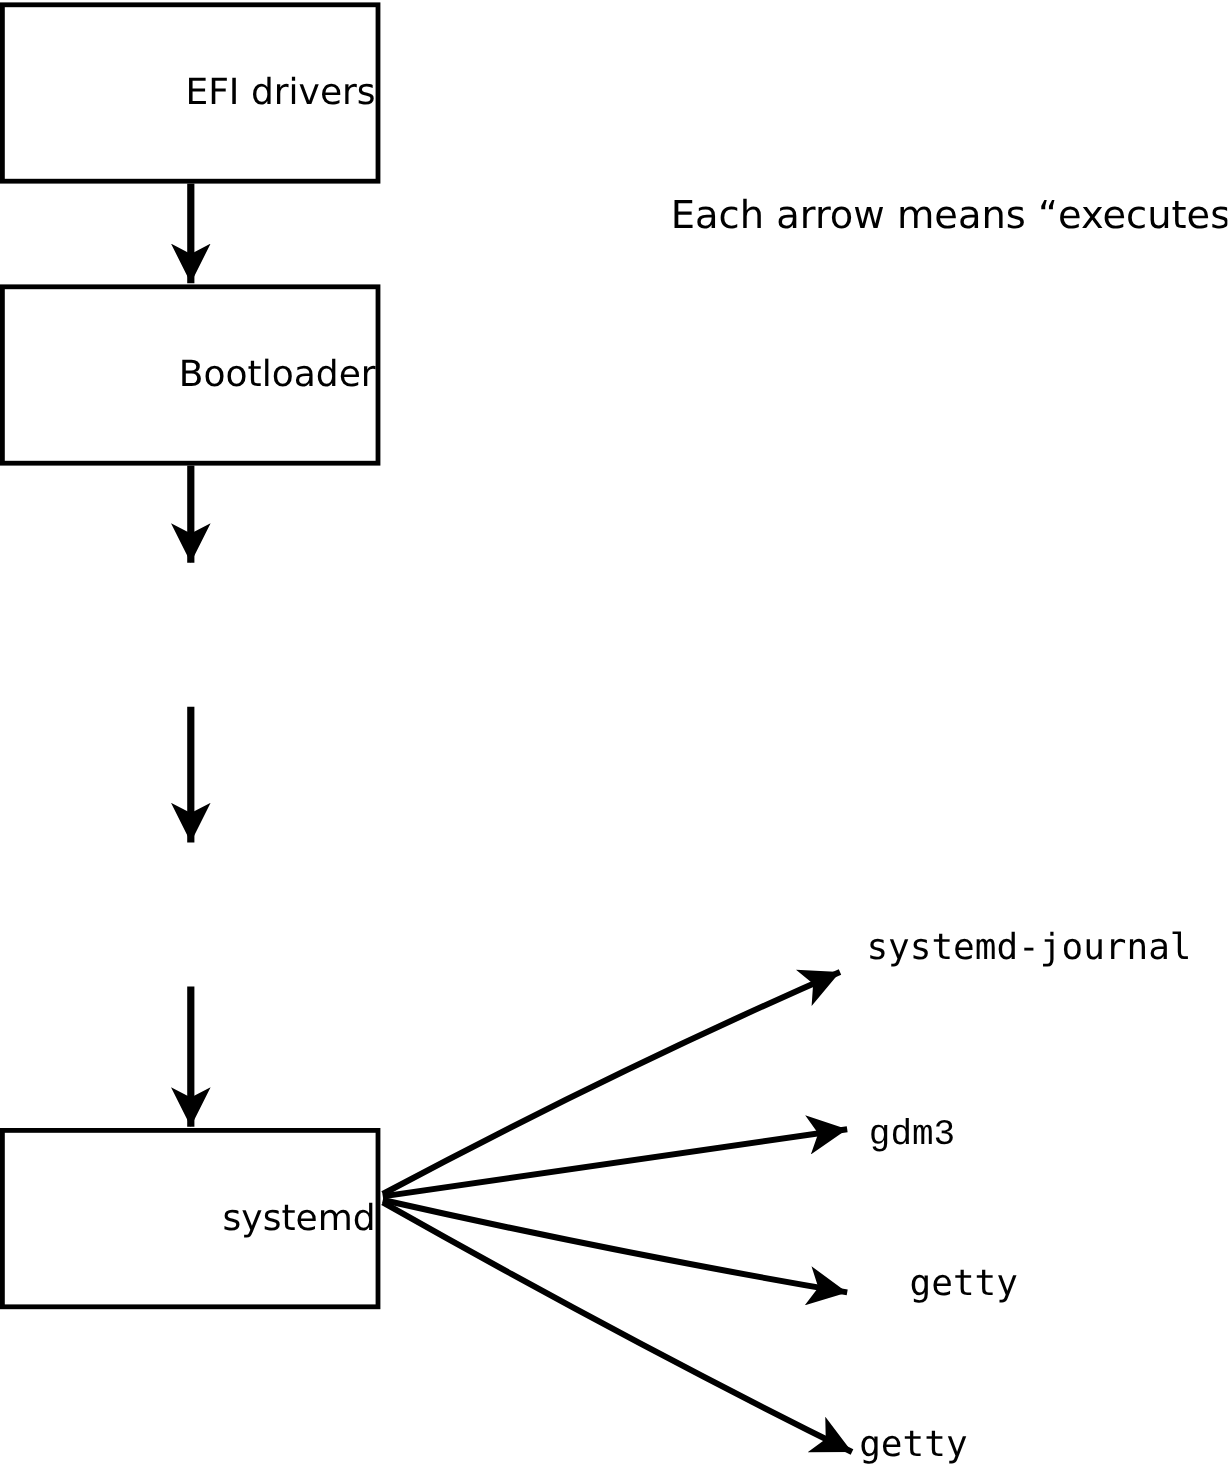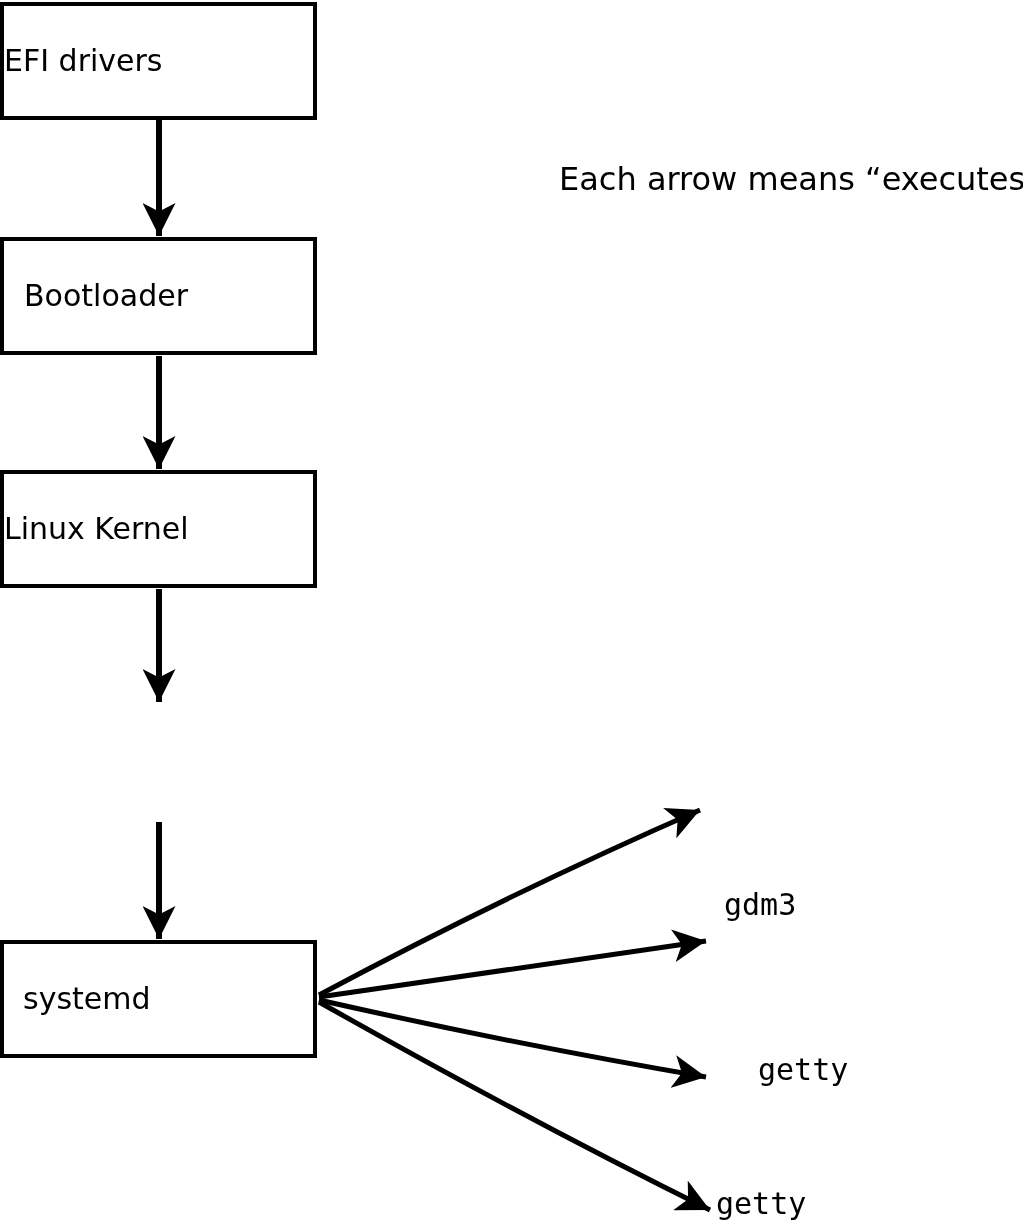--- a/index.html
+++ b/index.html
@@ -20,46 +20,46 @@
     position: absolute;
     left: 0;
     top: 0;
     width: 1023px;
     height: 1230px;
   }
   .flow-box {
     position: absolute;
     left: 0;
     width: 317px;
-    height: 118px;
+    height: 151px;
     box-sizing: border-box;
     border: 4px solid #000000;
     background: #ffffff;
     display: flex;
     align-items: center;
-    justify-content: flex-start;
+    justify-content: flex-end;
     font-size: 30px;
     line-height: 1;
     white-space: nowrap;
   }
   .box-efi        { top: 2px; }
   .box-bootloader { top: 237px; padding-left: 20px; }
   .box-kernel     { top: 470px; }
   .box-initramfs  { top: 703px; }
   .box-systemd    { top: 940px; padding-left: 19px; }
 
   .leaf-label {
     position: absolute;
     font-family: "DejaVu Sans Mono", "Liberation Mono", monospace;
     font-size: 30px;
     line-height: 36px;
     white-space: nowrap;
   }
   .leaf-journal { left: 722px; top: 772px; }
-  .leaf-gdm3    { left: 724px; top: 887px; }
+  .leaf-gdm3    { left: 724px; top: 928px; font-family: Liberation Mono, monospace; }
   .leaf-getty   { left: 758px; top: 1052px; }
   .leaf-sshd    { left: 716px; top: 1186px; }
 
   .note {
     position: absolute;
     left: 559px;
     top: 160px;
     font-size: 32px;
     line-height: 38px;
     white-space: nowrap;
@@ -87,26 +87,24 @@
     <path d="M319 1000 Q518 1045 706 1077" stroke="#000000" stroke-width="5" fill="none" marker-end="url(#head)"></path>
     <path d="M319 1002 Q528 1120 710 1210" stroke="#000000" stroke-width="5" fill="none" marker-end="url(#head)"></path>
   </svg>
 
   <div class="flow-box box-efi">
     <span>EFI drivers</span>
   </div>
   <div class="flow-box box-bootloader">
     <span>Bootloader</span>
   </div>
-  <div class="flow-box box-kernel">
-    <span>Linux Kernel</span>
-  </div>
   <div class="flow-box box-systemd">
     <span>systemd</span>
   </div>
 
+  <div class="leaf-label leaf-journal">systemd-journal</div>
   <div class="leaf-label leaf-gdm3">gdm3</div>
   <div class="leaf-label leaf-getty">getty</div>
   <div class="leaf-label leaf-sshd">getty</div>
 
   <div class="note">Each arrow means “executes”.</div>
 
 </div>
 
 </body></html>

